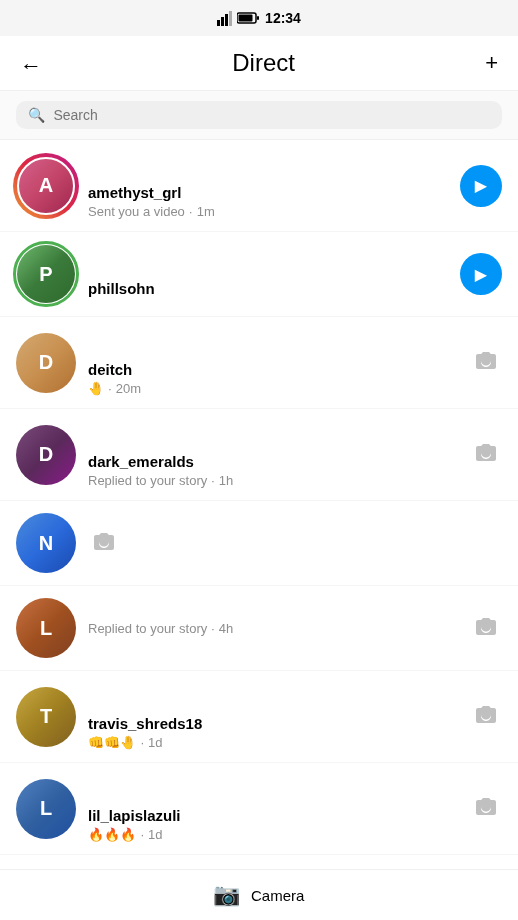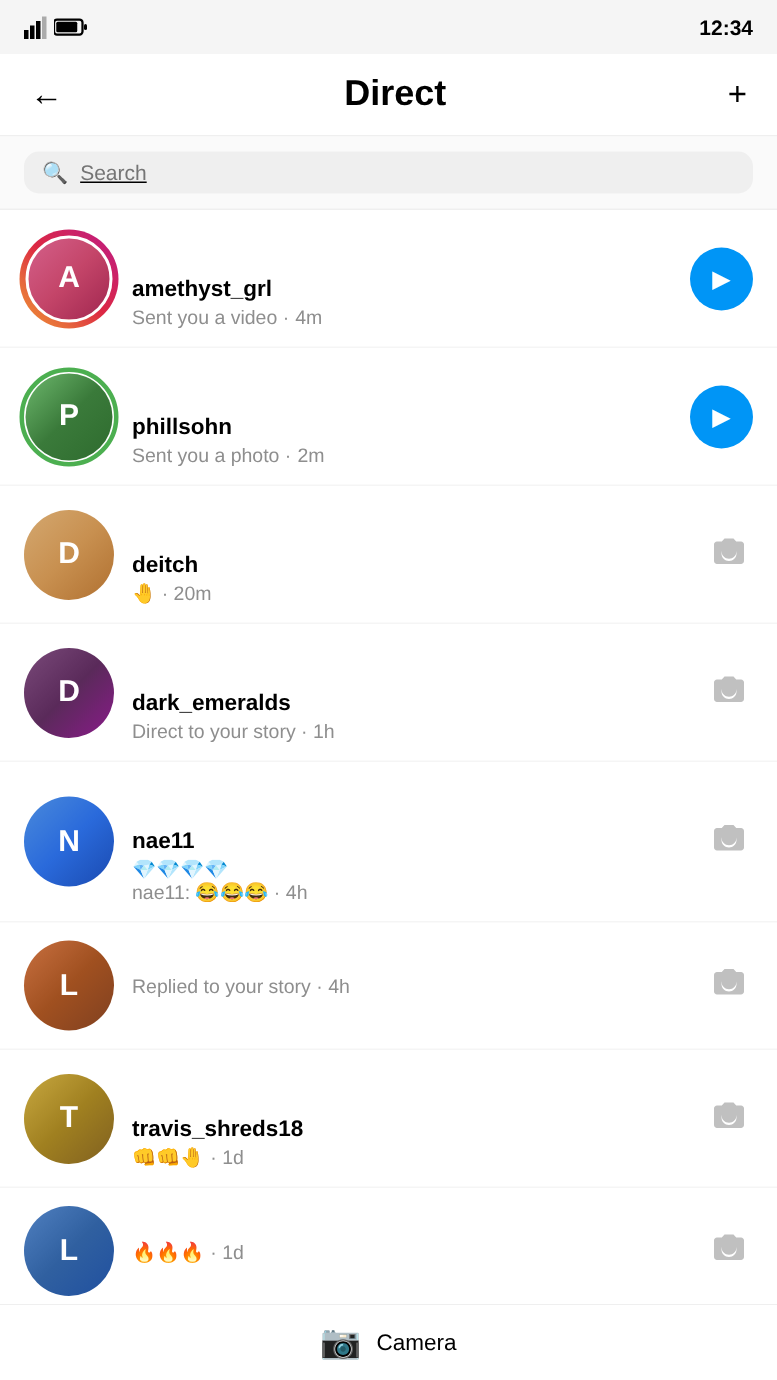--- a/index.html
+++ b/index.html
@@ -10,21 +10,21 @@
       font-family: -apple-system, BlinkMacSystemFont, 'Segoe UI', sans-serif;
       overflow-x: hidden;
     }
 
     
     .status-bar {
       background: #f5f5f5;
       height: 36px;
       display: flex;
       align-items: center;
-      justify-content: space-between;
+      justify-content: center;
       padding: 0 16px;
       gap: 6px;
     }
     .status-time {
       font-size: 14px;
       font-weight: 600;
       color: #000;
     }
     .status-icons {
       display: flex;
@@ -36,21 +36,21 @@
     .header {
       display: flex;
       align-items: center;
       justify-content: space-between;
       padding: 10px 16px;
       background: #fff;
       border-bottom: 1px solid #efefef;
     }
     .header-title {
       font-size: 24px;
-      font-weight: 700;
+      font-weight: 400;
       color: #000;
     }
     .header-btn {
       background: none;
       border: none;
       cursor: pointer;
       font-size: 22px;
       color: #000;
       padding: 4px;
     }
@@ -69,21 +69,20 @@
       padding: 6px 12px;
       gap: 8px;
     }
     .search-input-wrapper input {
       background: none;
       border: none;
       outline: none;
       font-size: 14px;
       color: #000000;
       width: 100%;
-      text-decoration: underline;
     }
     .search-icon-glyph {
       color: #999;
       font-size: 14px;
     }
 
     
     .message-list {
       background: #fff;
     }
@@ -216,39 +215,38 @@
 <div class="message-item">
       <div class="avatar-wrap">
         <div style="position:absolute;top:-3px;left:-3px;width:66px;height:66px;border-radius:50%;background:linear-gradient(45deg,#f09433,#e6683c,#dc2743,#cc2366,#bc1888);display:flex;align-items:center;justify-content:center;">
           <div style="width:58px;height:58px;border-radius:50%;border:2px solid #fff;background:linear-gradient(135deg, #d4608a, #c44569, #a0264f);display:flex;align-items:center;justify-content:center;color:#fff;font-weight:bold;font-size:20px;overflow:hidden;">
             <span>A</span>
           </div>
         </div>
       </div>
     <div class="message-content">
       <div class="message-username">amethyst_grl</div>
-        <div class="message-preview">Sent you a video · <span class="message-time">4m</span></div>
+        <div class="message-preview">Sent you a video · <span class="message-time">1m</span></div>
       </div>
       <div class="message-action">
         <div class="play-btn">
           <span>▶</span>
         </div>
       </div>
     </div>
     <div class="message-item">
       <div class="avatar-wrap">
         <div style="position:absolute;top:-3px;left:-3px;width:66px;height:66px;border-radius:50%;border:3px solid #4caf50;display:flex;align-items:center;justify-content:center;">
           <div style="width:58px;height:58px;border-radius:50%;background:linear-gradient(135deg, #6db86d, #3a7a3a, #2e6b2e);display:flex;align-items:center;justify-content:center;color:#fff;font-weight:bold;font-size:20px;overflow:hidden;">
             <span>P</span>
           </div>
         </div>
       </div>
     <div class="message-content">
       <div class="message-username">phillsohn</div>
-        <div class="message-preview">Sent you a photo · <span class="message-time">2m</span></div>
       </div>
       <div class="message-action">
         <div class="play-btn">
           <span>▶</span>
         </div>
       </div>
     </div>
     <div class="message-item">
       <div class="avatar-wrap">
         <div style="width:60px;height:60px;border-radius:50%;background:linear-gradient(135deg, #d4a870, #c89050, #b07030);display:flex;align-items:center;justify-content:center;color:#fff;font-weight:bold;font-size:20px;overflow:hidden;">
@@ -271,44 +269,39 @@
       </div>
     </div>
     <div class="message-item">
       <div class="avatar-wrap">
         <div style="width:60px;height:60px;border-radius:50%;background:linear-gradient(135deg, #7a4a7a, #5a2a5a, #8a1a8a);display:flex;align-items:center;justify-content:center;color:#fff;font-weight:bold;font-size:20px;overflow:hidden;">
           <span>D</span>
         </div>
       </div>
     <div class="message-content">
       <div class="message-username">dark_emeralds</div>
-        <div class="message-preview">Direct to your story · 1h</div>
+        <div class="message-preview">Replied to your story · 1h</div>
       </div>
       <div class="message-action">
         <div class="camera-btn">
           <span>
             <svg width="24" height="20" viewBox="0 0 24 20" fill="none">
               <path d="M12 5.5C9.24 5.5 7 7.74 7 10.5C7 13.26 9.24 15.5 12 15.5C14.76 15.5 17 13.26 17 10.5C17 7.74 14.76 5.5 12 5.5Z" fill="#c0c0c0"></path>
               <path d="M9 2L7.17 4H4C2.9 4 2 4.9 2 6V17C2 18.1 2.9 19 4 19H20C21.1 19 22 18.1 22 17V6C22 4.9 21.1 4 20 4H16.83L15 2H9ZM12 17C9.24 17 7 14.76 7 12C7 9.24 9.24 7 12 7C14.76 7 17 9.24 17 12C17 14.76 14.76 17 12 17Z" fill="#c0c0c0"></path>
             </svg>
           </span>
         </div>
       </div>
     </div>
     <div class="message-item">
       <div class="avatar-wrap">
         <div style="width:60px;height:60px;border-radius:50%;background:linear-gradient(135deg, #4a8adb, #2a6adb, #1a4ab0);display:flex;align-items:center;justify-content:center;color:#fff;font-weight:bold;font-size:20px;overflow:hidden;">
           <span>N</span>
         </div>
       </div>
-    <div class="message-content">
-      <div class="message-username">nae11</div>
-      <div class="message-preview">💎💎💎💎</div>
-      <div class="message-preview">nae11: 😂😂😂 · 4h</div>
-      </div>
       <div class="message-action">
         <div class="camera-btn">
           <span>
             <svg width="24" height="20" viewBox="0 0 24 20" fill="none">
               <path d="M12 5.5C9.24 5.5 7 7.74 7 10.5C7 13.26 9.24 15.5 12 15.5C14.76 15.5 17 13.26 17 10.5C17 7.74 14.76 5.5 12 5.5Z" fill="#c0c0c0"></path>
               <path d="M9 2L7.17 4H4C2.9 4 2 4.9 2 6V17C2 18.1 2.9 19 4 19H20C21.1 19 22 18.1 22 17V6C22 4.9 21.1 4 20 4H16.83L15 2H9ZM12 17C9.24 17 7 14.76 7 12C7 9.24 9.24 7 12 7C14.76 7 17 9.24 17 12C17 14.76 14.76 17 12 17Z" fill="#c0c0c0"></path>
             </svg>
           </span>
         </div>
       </div>
@@ -354,20 +347,21 @@
         </div>
       </div>
     </div>
     <div class="message-item">
       <div class="avatar-wrap">
         <div style="width:60px;height:60px;border-radius:50%;background:linear-gradient(135deg, #5080c0, #3060a0, #2050a0);display:flex;align-items:center;justify-content:center;color:#fff;font-weight:bold;font-size:20px;overflow:hidden;">
           <span>L</span>
         </div>
       </div>
     <div class="message-content">
+      <div class="message-username">lil_lapislazuli</div>
         <div class="message-preview">🔥🔥🔥 · 1d</div>
       </div>
       <div class="message-action">
         <div class="camera-btn">
           <span>
             <svg width="24" height="20" viewBox="0 0 24 20" fill="none">
               <path d="M12 5.5C9.24 5.5 7 7.74 7 10.5C7 13.26 9.24 15.5 12 15.5C14.76 15.5 17 13.26 17 10.5C17 7.74 14.76 5.5 12 5.5Z" fill="#c0c0c0"></path>
               <path d="M9 2L7.17 4H4C2.9 4 2 4.9 2 6V17C2 18.1 2.9 19 4 19H20C21.1 19 22 18.1 22 17V6C22 4.9 21.1 4 20 4H16.83L15 2H9ZM12 17C9.24 17 7 14.76 7 12C7 9.24 9.24 7 12 7C14.76 7 17 9.24 17 12C17 14.76 14.76 17 12 17Z" fill="#c0c0c0"></path>
             </svg>
           </span>

